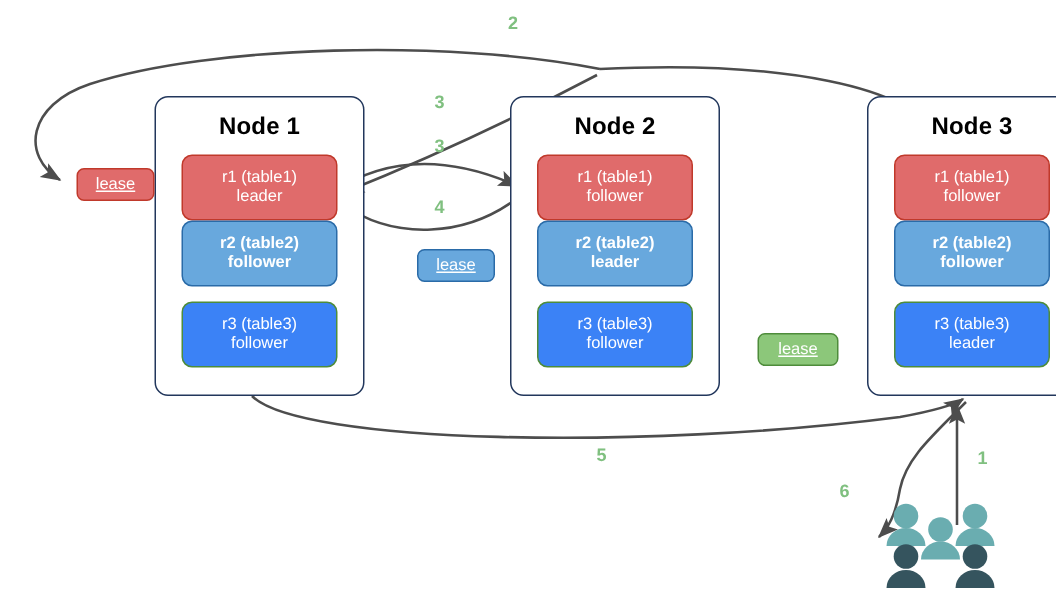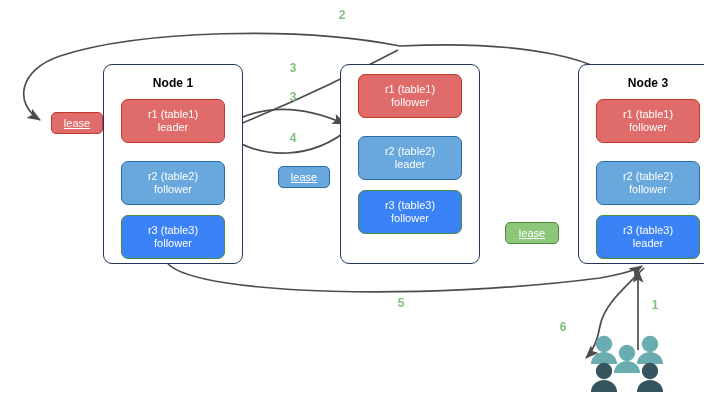--- a/index.html
+++ b/index.html
@@ -29,21 +29,21 @@
     position: absolute;
     box-sizing: border-box;
     border: 1.6px solid #22375c;
     border-radius: 9px;
     background: #ffffff;
     width: 140px;
     height: 200px;
   }
   .node-title {
     text-align: center;
-    font-size: 12px;
+    font-size: 16px;
     font-weight: bold;
     color: #000000;
     margin-top: 11px;
     letter-spacing: 0.1px;
   }
   .replica {
     box-sizing: border-box;
     width: 104px;
     margin: 0 auto;
     height: 44px;
@@ -51,21 +51,21 @@
     display: flex;
     flex-direction: column;
     align-items: center;
     justify-content: center;
     color: #ffffff;
     font-size: 11px;
     line-height: 13.5px;
     text-align: center;
   }
   .replica.r1 { background: #e06b6b; border: 1.4px solid #c0392b; margin-top: 9px; }
-  .replica.r2 { background: #68a8dd; border: 1.4px solid #2a6ba8; margin-top: 18px; }
+  .replica.r2 { background: #68a8dd; border: 1.4px solid #2a6ba8; margin-top: 0; font-weight: bold; }
   .replica.r3 { background: #3b82f6; border: 1.4px solid #4e8c3b; margin-top: 10px; }
 
   .lease {
     position: absolute;
     box-sizing: border-box;
     height: 22px;
     border-radius: 5px;
     display: flex;
     align-items: center;
     justify-content: center;
@@ -128,20 +128,21 @@
       <span>r2 (table2)</span>
       <span>follower</span>
     </div>
     <div class="replica r3">
       <span>r3 (table3)</span>
       <span>follower</span>
     </div>
   </div>
 
   <div class="node" style="left:340px; top:64px;">
+    <div class="node-title">Node 2</div>
     <div class="replica r1">
       <span>r1 (table1)</span>
       <span>follower</span>
     </div>
     <div class="replica r2">
       <span>r2 (table2)</span>
       <span>leader</span>
     </div>
     <div class="replica r3">
       <span>r3 (table3)</span>

